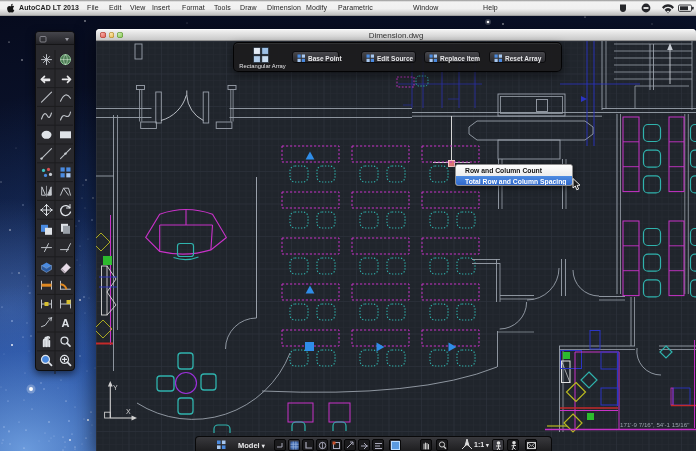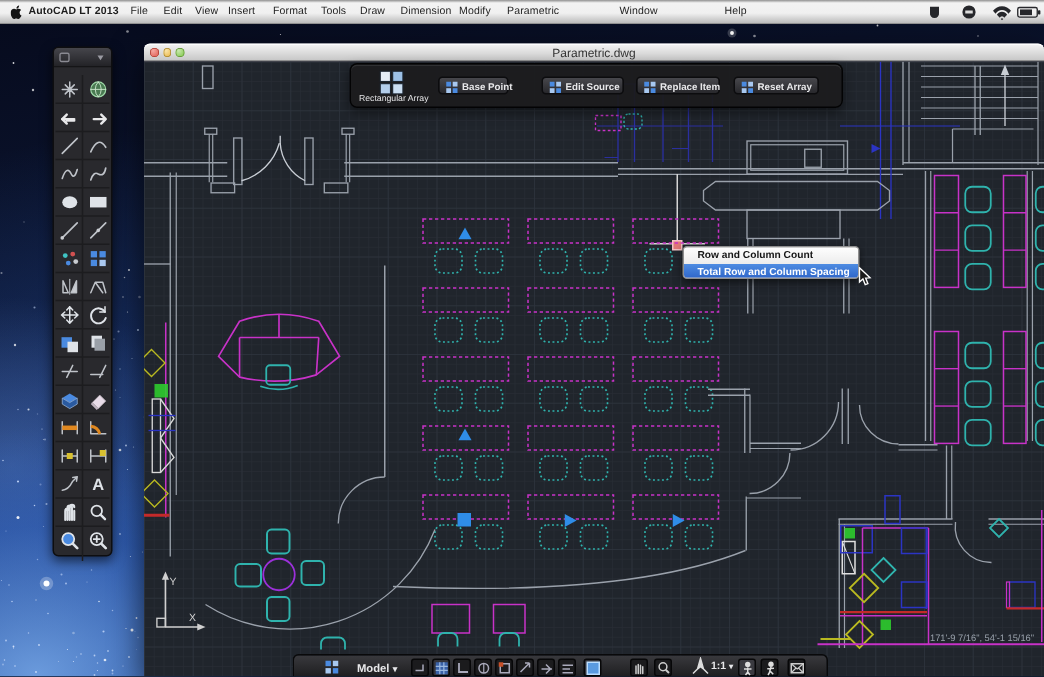--- a/index.html
+++ b/index.html
@@ -308,21 +308,21 @@
           <rect x="78" y="6.8" width="1.6" height="2.8" rx="0.5"></rect>
           <rect x="66" y="6.3" width="8" height="3.8"></rect>
 </g>
       </svg>
     </div>
  <div id="win">
   <div id="titlebar">
    <div class="tl" style="left:4.2px;background:radial-gradient(circle at 35% 30%,#f5a8a2,#dd5246);box-shadow:inset 0 0 0 0.5px #a83a30;"></div>
    <div class="tl" style="left:12.7px;background:radial-gradient(circle at 35% 30%,#fae4a8,#e8b33e);box-shadow:inset 0 0 0 0.5px #a8862e;"></div>
    <div class="tl" style="left:21.2px;background:radial-gradient(circle at 35% 30%,#c8e8ae,#78c43e);box-shadow:inset 0 0 0 0.5px #5a8c30;"></div>
-   <div id="title">Parametric.dwg</div>
+   <div id="title">Dimension.dwg</div>
   </div>
   <div id="canvas">
    <svg id="cad" width="600" height="410" viewBox="96 41 600 410">
           <defs>
             <pattern id="gmin" width="6.5" height="6.5" patternUnits="userSpaceOnUse" x="96" y="41">
               <path d="M6.5 0H0V6.5" fill="none" stroke="#272c34" stroke-width="1"></path>
             </pattern>
             <pattern id="gmaj" width="32.5" height="32.5" patternUnits="userSpaceOnUse" x="96" y="41">
               <path d="M32.5 0H0V32.5" fill="none" stroke="#2d333d" stroke-width="1"></path>
             </pattern>

